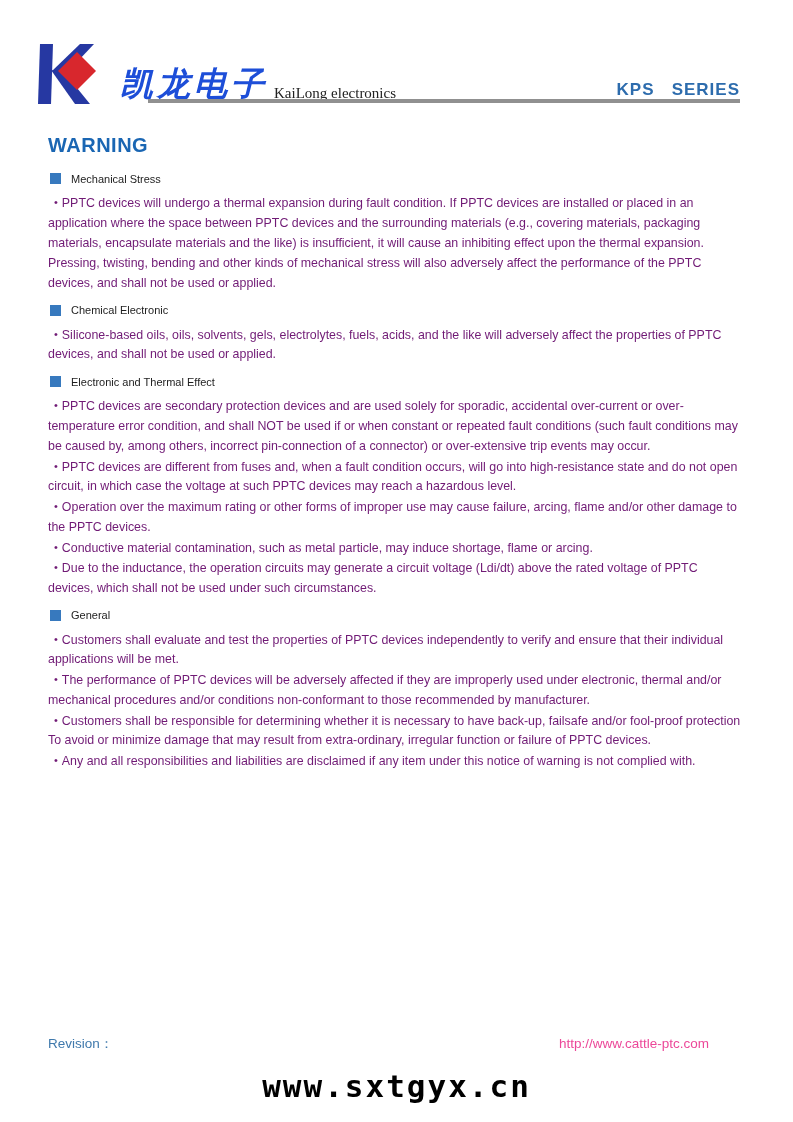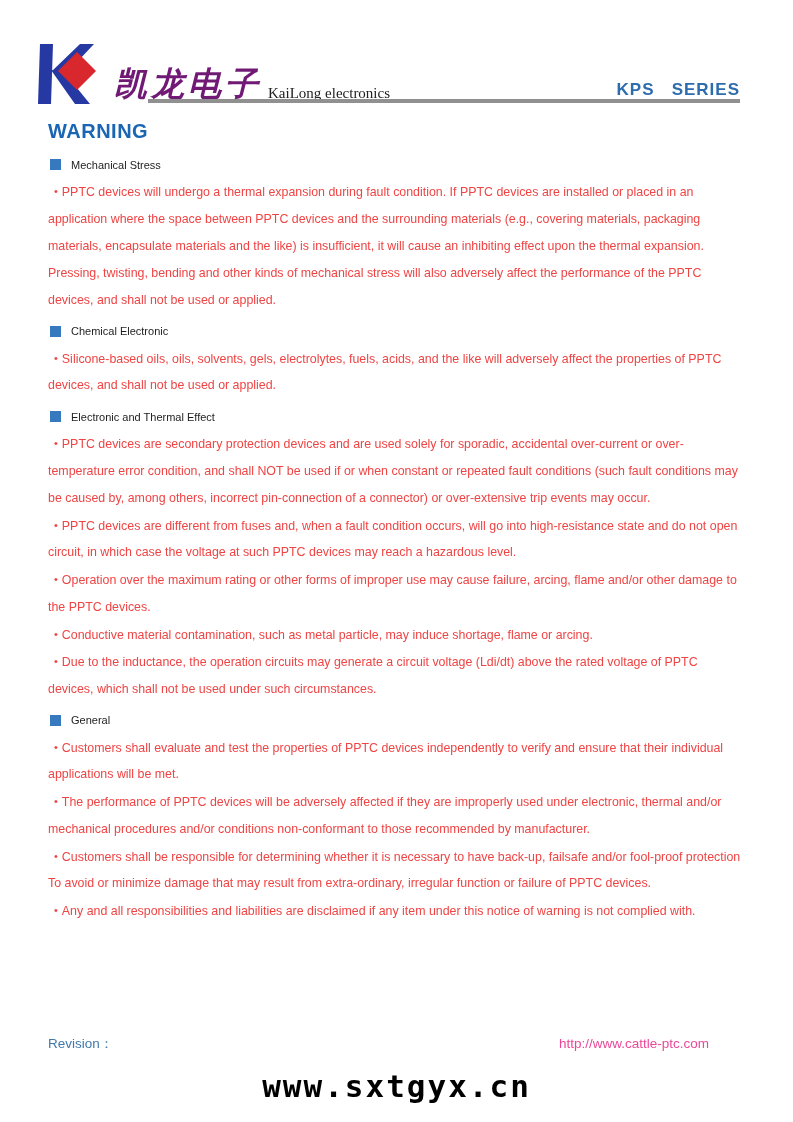--- a/index.html
+++ b/index.html
@@ -19,22 +19,22 @@
   }
   .logo-group{
     position:absolute;left:0;top:0;
     display:flex;align-items:flex-end;
   }
   .logo-k{display:block;width:68px;height:60px;}
   .logo-chinese{
     font-family:"DejaVu Sans", sans-serif;
     font-weight:bold;font-style:italic;
     font-size:33px;line-height:1;
-    color:#701a75;
-    margin:0 6px 4px 8px;
+    color:#1d4ed8;
+    margin:0 6px 4px 14px;
     letter-spacing:4px;
   }
   .logo-english{
     font-family:"Liberation Serif", serif;
     font-size:15px;color:#222222;
     margin:0 0 2px 0;
   }
   .series-label{
     position:absolute;right:0;bottom:6px;
     font-size:17px;font-weight:bold;
@@ -44,21 +44,21 @@
   }
   .header-rule{
     position:absolute;
     left:148px;right:53px;
     top:99px;
     height:4px;
     background:#909090;
   }
   
   .page-title{
-    margin:14px 48px 0 48px;
+    margin:28px 48px 0 48px;
     font-size:20px;font-weight:bold;
     color:#1a66b3;
     letter-spacing:0.5px;
   }
   
   .sections{margin:10px 48px 0 48px;}
   .section{margin-top:2px;}
   .section-heading{
     display:flex;align-items:center;
     margin:6px 0 2px 2px;
@@ -70,22 +70,22 @@
     flex:0 0 auto;
   }
   .section-heading-label{
     margin-left:10px;
     font-size:11px;
     color:#1d1d1d;
   }
   .bullet-item{
     margin:0;
     font-size:12.4px;
-    line-height:27px;
-    color:#ef4444;
+    line-height:20px;
+    color:#701a75;
   }
   .bullet-item .marker{
     display:inline-block;
     margin-left:6px;margin-right:4px;
     font-size:11px;
     vertical-align:0.5px;
   }
   
   .doc-footer{
     position:absolute;

